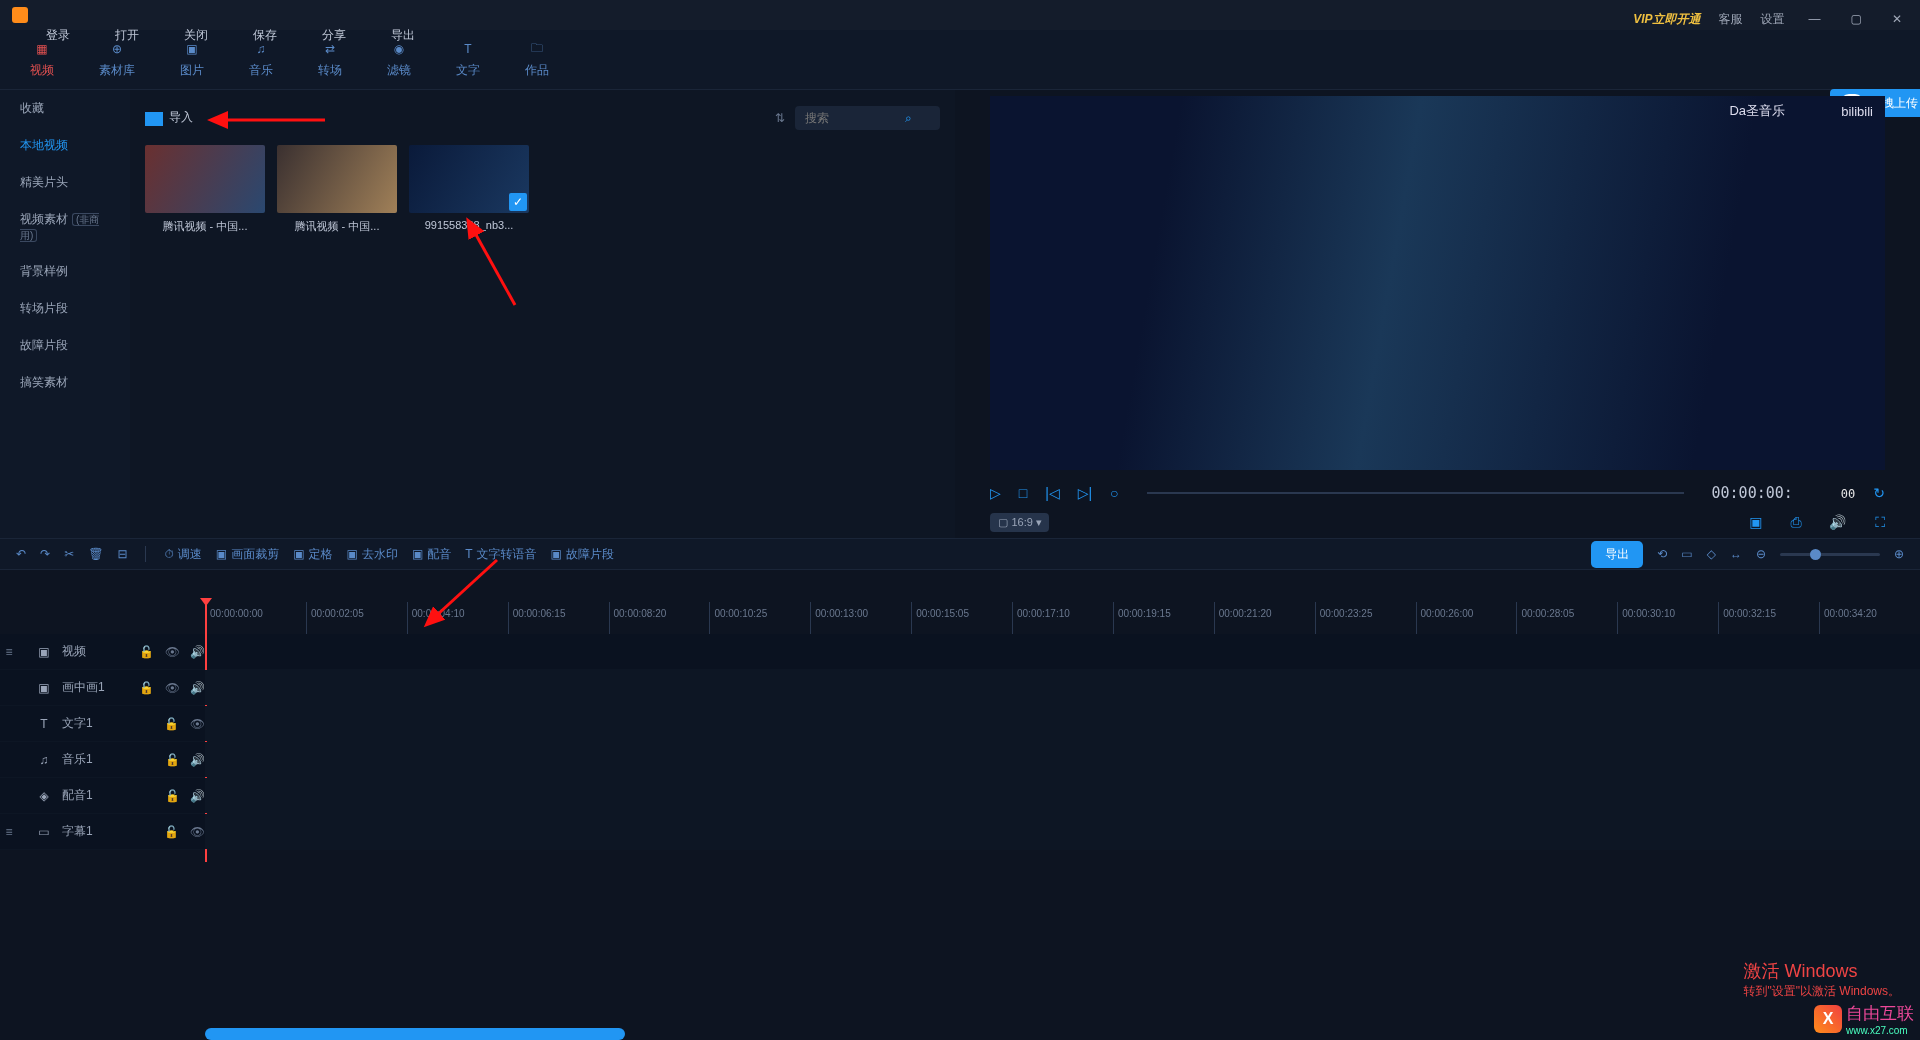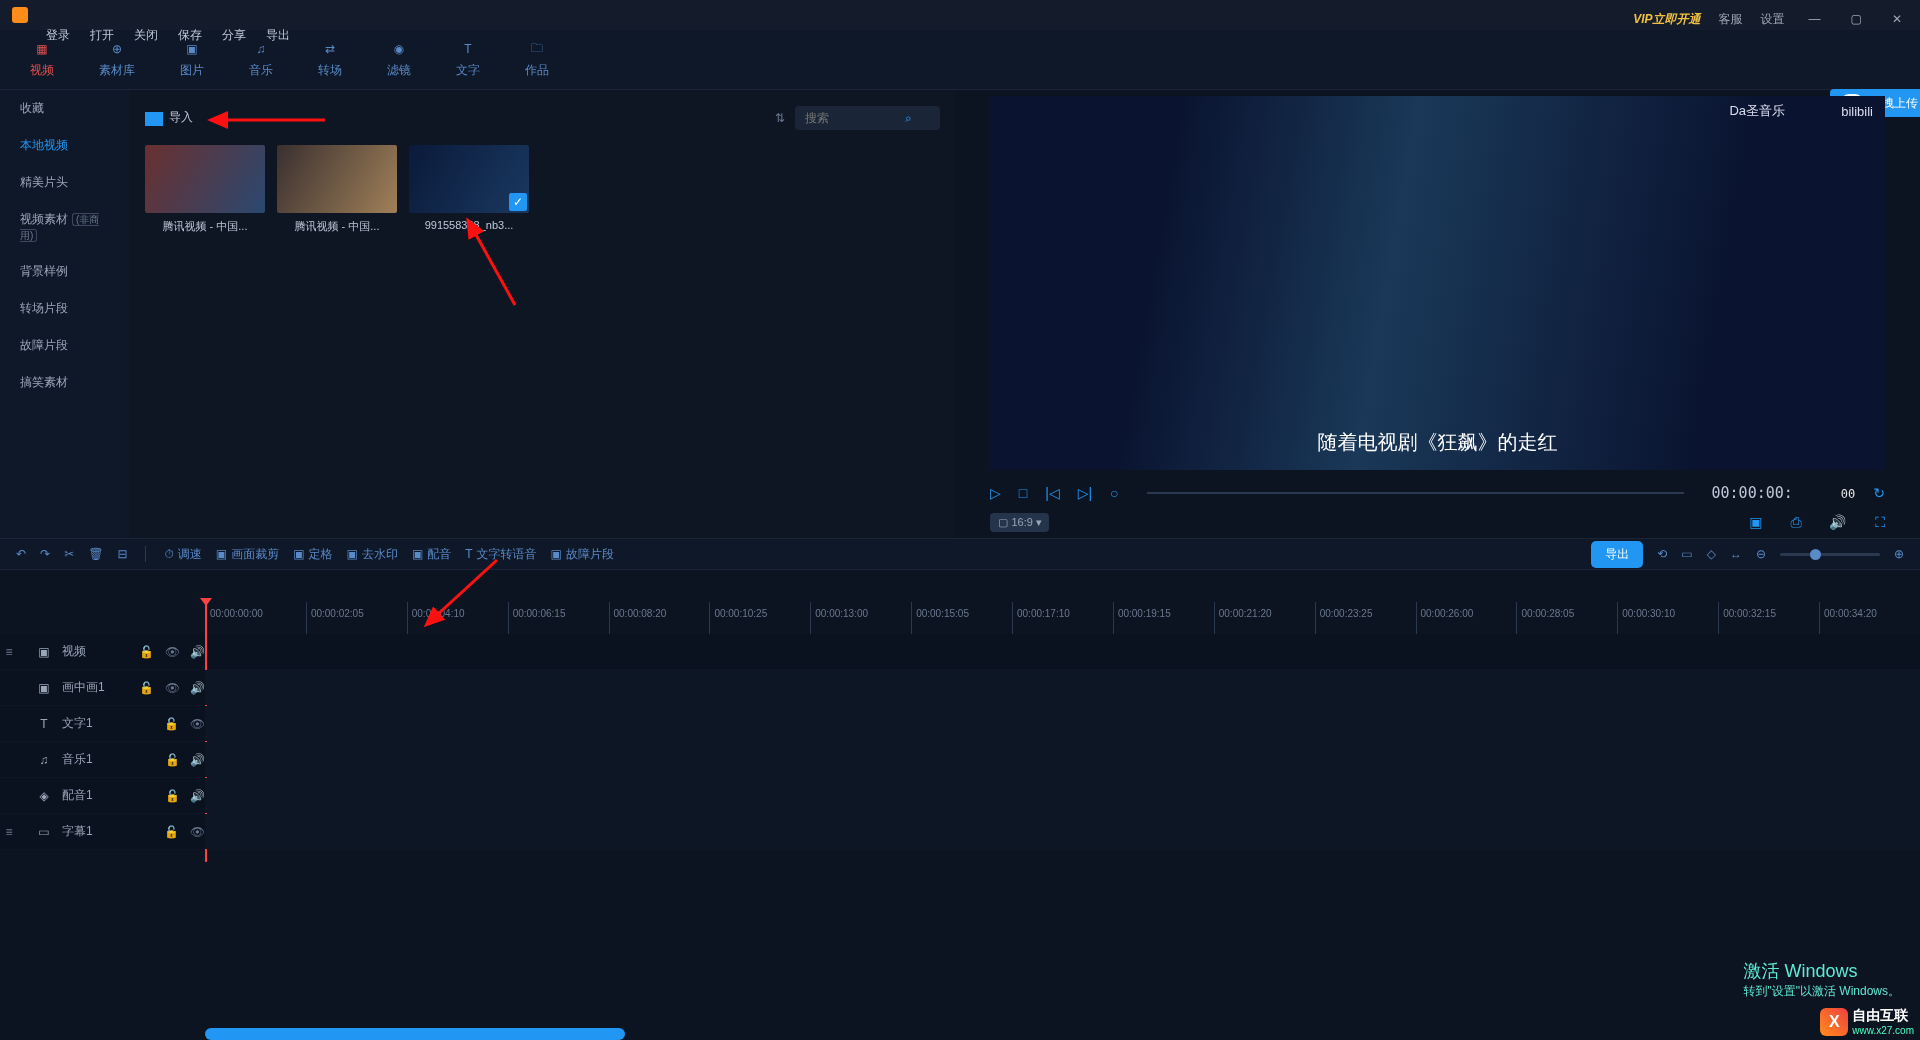--- a/index.html
+++ b/index.html
@@ -17,21 +17,21 @@
   background: #141c2b;
   display: flex; align-items: center;
   padding: 0 12px;
 }
 .titlebar .logo {
   width: 16px; height: 16px;
   background: #ff8c1a;
   border-radius: 3px;
   margin-right: 18px;
 }
-.titlebar .menu-left { display: flex; gap: 20px; margin-top: 40px; }
+.titlebar .menu-left { display: flex; gap: 45px; margin-top: 40px; }
 .titlebar .menu-left span { color: #c0c8d8; cursor: pointer; }
 .titlebar .spacer { flex: 1; }
 .titlebar .menu-right { display: flex; gap: 18px; align-items: center; margin-top: 8px; }
 .titlebar .vip { color: #f0c040; font-style: italic; font-weight: bold; }
 .titlebar .win-btn { color: #a0a8b8; cursor: pointer; padding: 0 6px; }
 
 .ribbon {
   height: 60px;
   background: #0f1828;
   display: flex;
@@ -258,34 +258,34 @@
 }
 .arrow-red svg { overflow: visible; }
 
 .bottom-scroll {
   position: absolute; bottom: 0; left: 205px;
   height: 12px; width: 420px;
   background: #2196f3; border-radius: 6px;
 }
 .windows-activate {
   position: absolute; right: 20px; bottom: 40px;
-  color: #5eead4; text-align: left;
+  color: #ef4444; text-align: left;
 }
 .windows-activate .l1 { font-size: 18px; }
 .watermark-logo {
   position: absolute; right: 6px; bottom: 4px;
   display: flex; align-items: center; gap: 4px;
 }
 .watermark-logo .x {
   background: linear-gradient(45deg,#ff8c1a,#f04040);
   width: 28px; height: 28px; border-radius: 6px;
   display:flex; align-items:center; justify-content:center;
   color:#fff; font-size:16px; font-weight:bold;
 }
-.watermark-logo .t1 { color:#ffffff; font-size:14px; font-weight:bold;}
+.watermark-logo .t1 { color:#ec4899; font-size:17px; font-weight:normal;}
 .watermark-logo .t2 { color:#4affc0; font-size:10px;}
 </style>
 </head>
 <body>
 
 <div class="titlebar">
   <div class="logo"></div>
   <div class="menu-left">
     <span>登录</span>
     <span>打开</span>
@@ -386,21 +386,20 @@
   </div>
 
   <div class="preview-panel">
     <div class="upload-badge">
       <div class="cloud-icon">∞</div>
       <span>拖拽上传</span>
     </div>
     <div class="preview" style="background:linear-gradient(100deg,#0a1430 20%,#1a3858 45%,#0a1430 80%);">
       <span class="watermark2">Da圣音乐</span>
       <span class="watermark">bilibili</span>
-      <div class="sub">随着电视剧《狂飙》的走红</div>
     </div>
     <div class="player-ctrl">
       <span class="pctl">▷</span>
       <span class="pctl">□</span>
       <span class="pctl">|◁</span>
       <span class="pctl">▷|</span>
       <span class="pctl">○</span>
       <div style="flex:1; height:2px; background:#2a3850; margin:0 10px;"></div>
       <span class="timecode">
         <span>00:00:00:</span><span class="frames">00</span>

